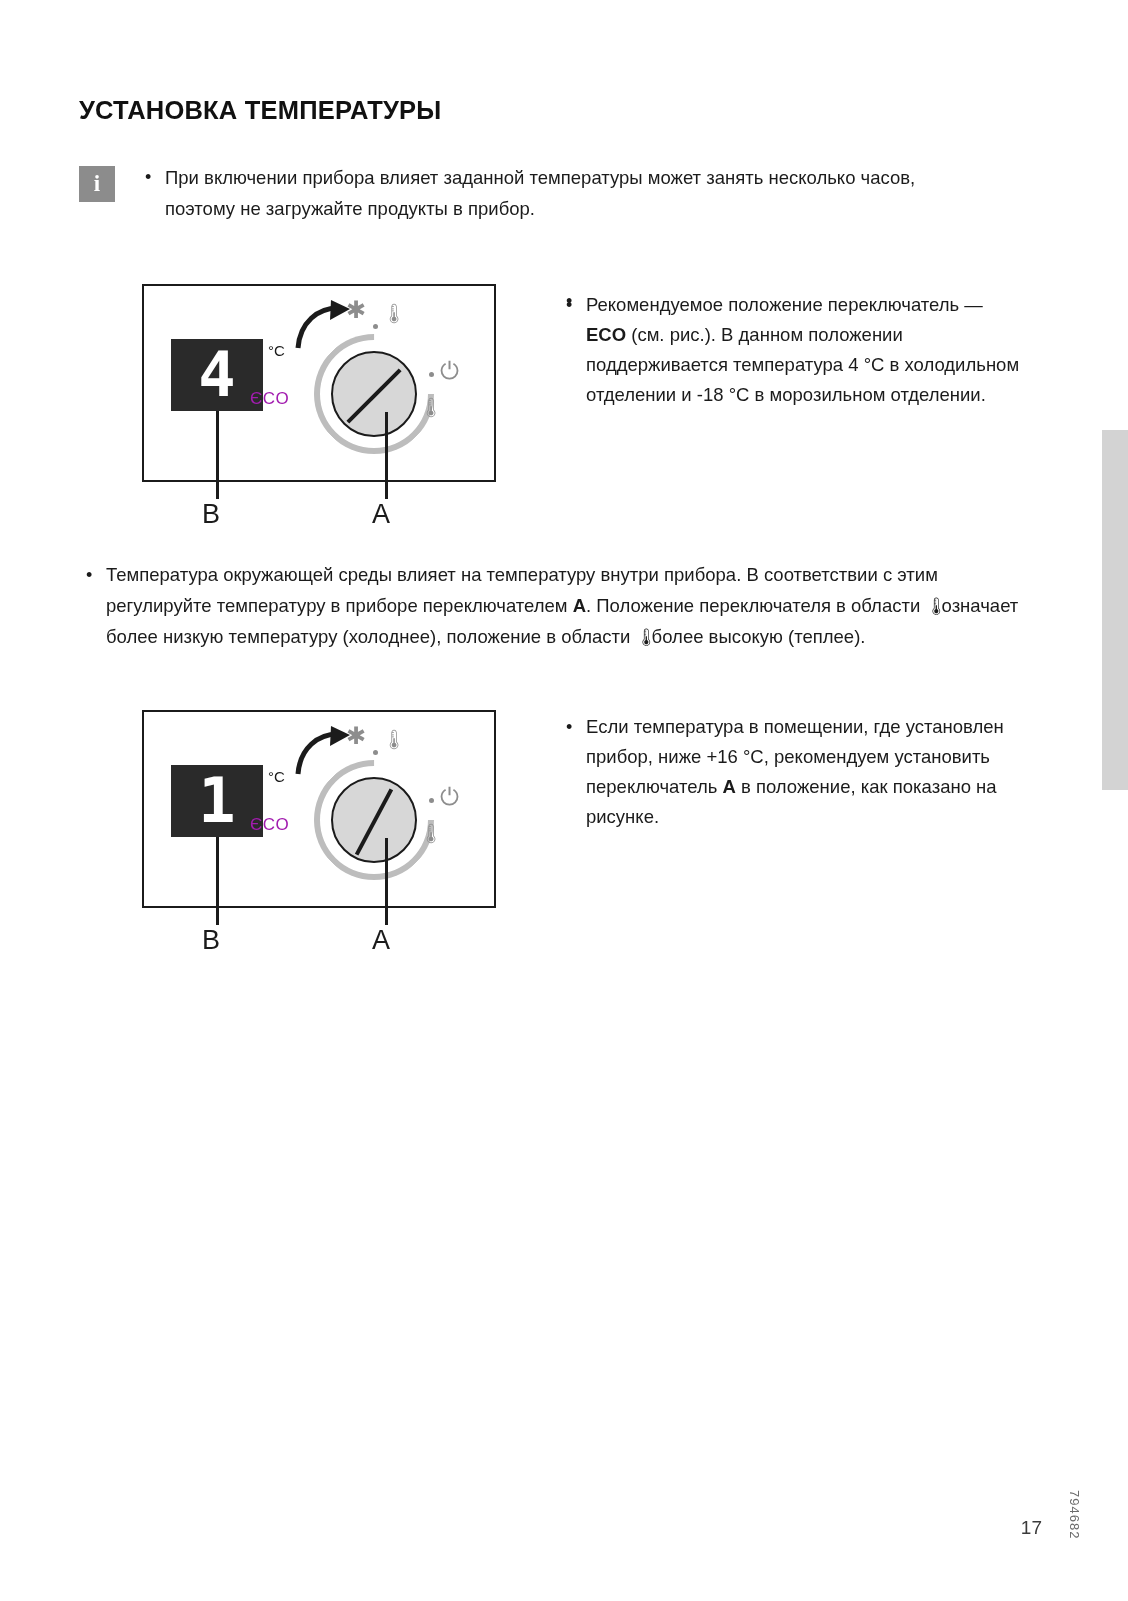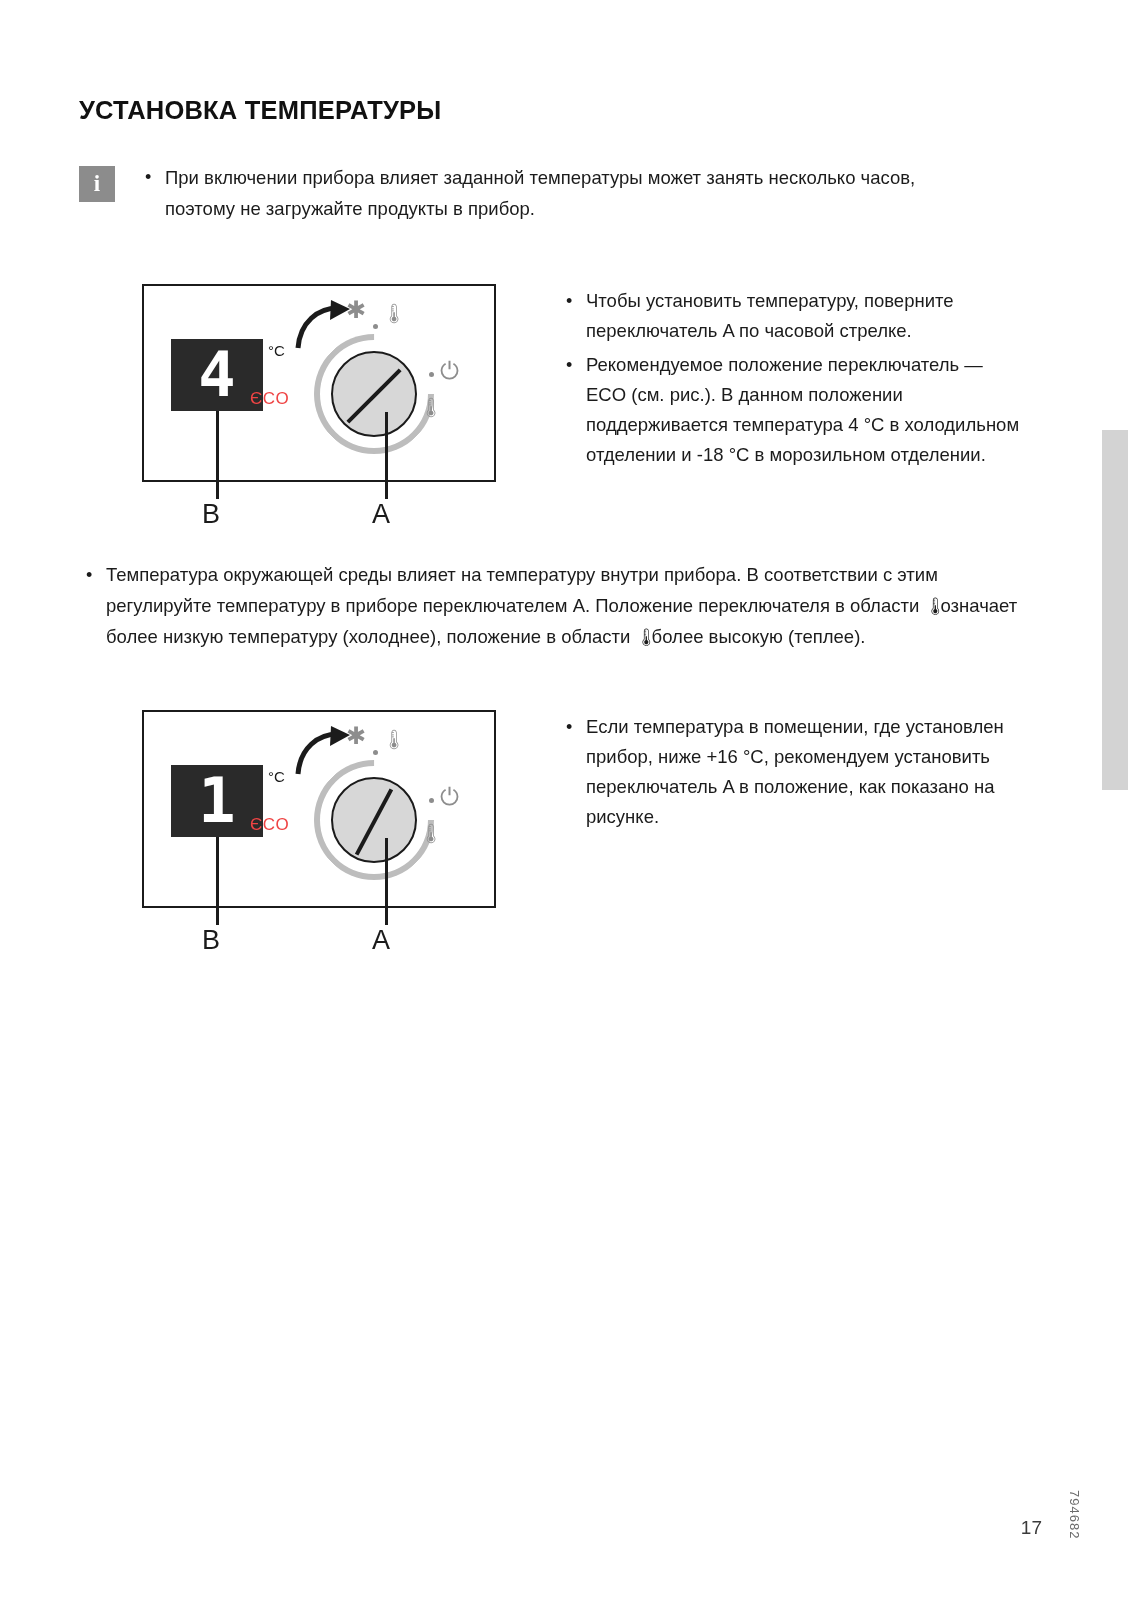--- a/index.html
+++ b/index.html
@@ -175,21 +175,21 @@
     background: #1b1b1b;
   }
   .knob-line.eco { transform: rotate(45deg); }
   .knob-line.cold { transform: rotate(28deg); }
 
   .eco-label {
     position: absolute;
     left: 108px;
     top: 105px;
     font-size: 17px;
-    color: #ef4444;
+    color: #a21caf;
     letter-spacing: 0.5px;
   }
   .snow-icon {
     position: absolute;
     left: 204px;
     top: 14px;
     font-size: 24px;
     color: #8d8d8d;
     line-height: 24px;
   }
@@ -269,21 +269,21 @@
   .doc-code {
     position: absolute;
     right: 46px;
     bottom: 62px;
     font-size: 13px;
     color: #6b6b6b;
     writing-mode: vertical-rl;
     letter-spacing: 1px;
   }
 
-  .bold { font-weight: normal; }
+  .bold { font-weight: bold; }
   .thermo-inline {
     display: inline-block;
     width: 11px;
     color: #1b1b1b;
     font-size: 17px;
   }
 </style>
 </head>
 <body>
 
@@ -328,21 +328,20 @@
 
   <div class="leader" style="left:74px; top:127px; height:88px;"></div>
   <div class="leader" style="left:243px; top:128px; height:87px;"></div>
   <div class="fig-label" style="left:60px; top:215px;">B</div>
   <div class="fig-label" style="left:230px; top:215px;">A</div>
 </div>
 
 <div class="right-col" style="left:566px; top:286px; width:462px;">
   <div class="li">
     <span class="bullet">•</span>
-    <span>Чтобы установить температуру, поверните переключатель A по часовой стрелке.</span>
   </div>
   <div class="li">
     <span class="bullet">•</span>
     <span>Рекомендуемое положение переключатель — </span><span class="bold">ECO</span><span> (см. рис.). В данном положении поддерживается температура 4 °C в холодильном отделении и -18 °C в морозильном отделении.</span>
   </div>
 </div>
 
 <div class="wide-para">
   <span class="bullet">•</span>
   <span class="bullet-text">

